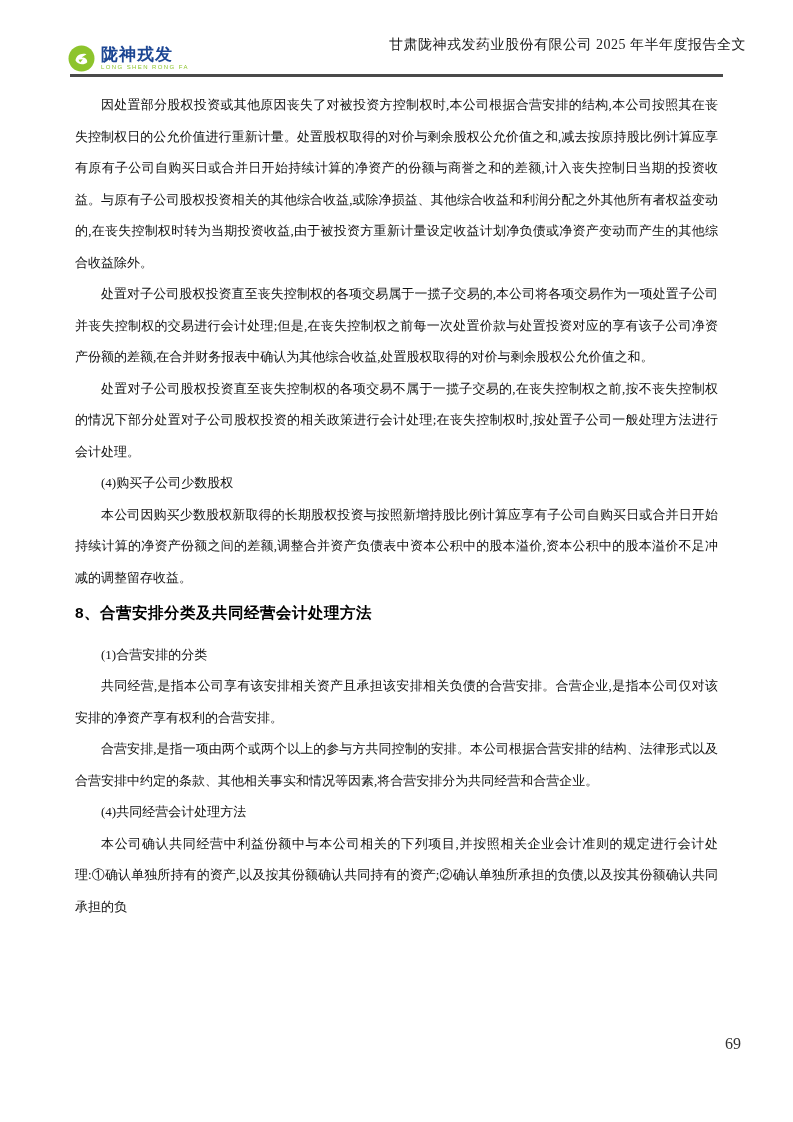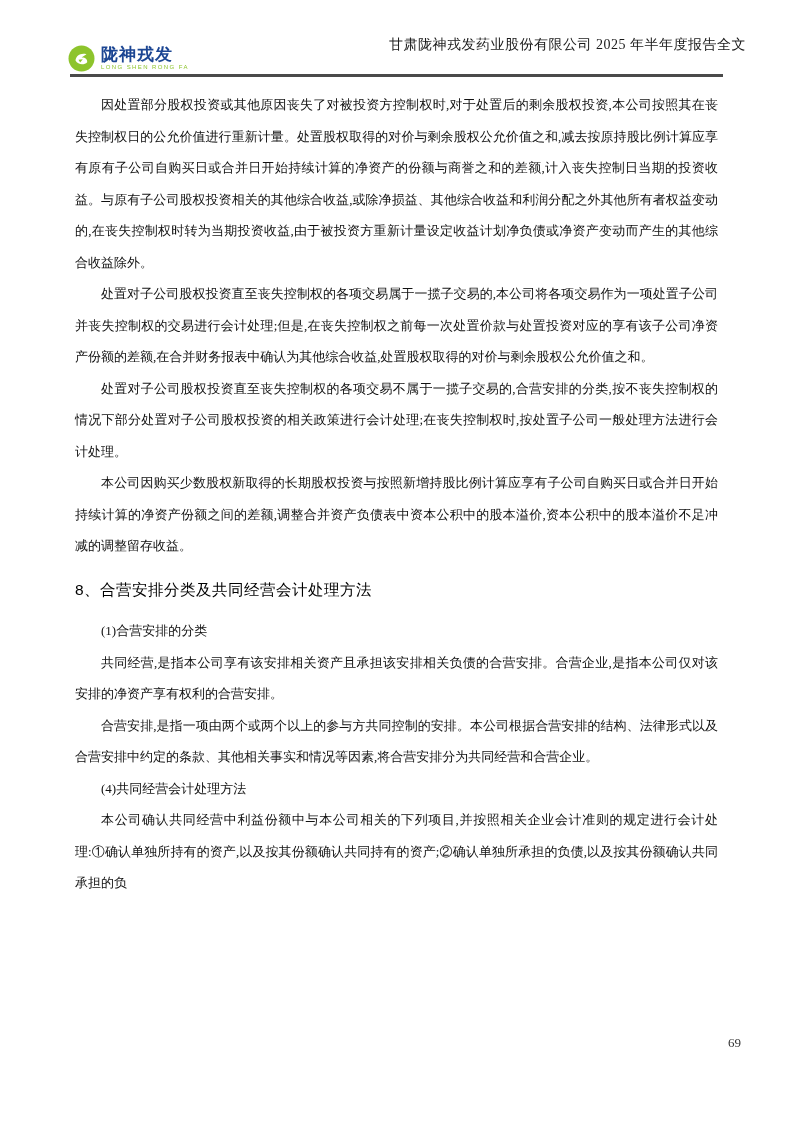--- a/index.html
+++ b/index.html
@@ -71,36 +71,36 @@
     font-size: 13px;
     line-height: 31.5px;
     text-align: justify;
     color: var(--text_black, #111111);
   }
   .doc-body p.para {
     margin: 0;
     text-indent: 2em;
   }
   .doc-body h2.heading {
-    margin: 12px 0 10px 0;
+    margin: 4px 0 10px 0;
     font-family: "Liberation Sans", "DejaVu Sans", sans-serif;
-    font-weight: normal;
+    font-weight: bold;
     font-size: 15.5px;
     line-height: 31.5px;
     text-indent: 0;
     letter-spacing: 0.5px;
     color: #000000;
   }
 
   
   .page-footer {
     position: absolute;
     top: 1035px;
     right: 76px;
-    font-size: 13px;
+    font-size: 16px;
     color: #333333;
   }
 </style>
 </head>
 <body>
 
 <div class="page">
 
   <div class="header-logo">
     <svg class="logo-badge" viewBox="0 0 27 27" aria-hidden="true">
@@ -112,23 +112,24 @@
       <span class="logo-cn">陇神戎发</span>
       <span class="logo-en">LONG SHEN RONG FA</span>
     </div>
   </div>
 
   <div class="header-title">甘肃陇神戎发药业股份有限公司 2025 年半年度报告全文</div>
 
   <div class="header-rule"></div>
 
   <main class="doc-body">
-      <p class="para">因处置部分股权投资或其他原因丧失了对被投资方控制权时,对于处置后的剩余股权投资,本公司按照其在丧失控制权日的公允价值进行重新计量。处置股权取得的对价与剩余股权公允价值之和,减去按原持股比例计算应享有原有子公司自购买日或合并日开始持续计算的净资产的份额与商誉之和的差额,计入丧失控制日当期的投资收益。与原有子公司股权投资相关的其他综合收益,或除净损益、其他综合收益和利润分配之外其他所有者权益变动的,在丧失控制权时转为当期投资收益,由于被投资方重新计量设定收益计划净负债或净资产变动而产生的其他综合收益除外。</p>
+      <p class="para">因处置部分股权投资或其他原因丧失了对被投资方控制权时,本公司根据合营安排的结构,本公司按照其在丧失控制权日的公允价值进行重新计量。处置股权取得的对价与剩余股权公允价值之和,减去按原持股比例计算应享有原有子公司自购买日或合并日开始持续计算的净资产的份额与商誉之和的差额,计入丧失控制日当期的投资收益。与原有子公司股权投资相关的其他综合收益,或除净损益、其他综合收益和利润分配之外其他所有者权益变动的,在丧失控制权时转为当期投资收益,由于被投资方重新计量设定收益计划净负债或净资产变动而产生的其他综合收益除外。</p>
       <p class="para">处置对子公司股权投资直至丧失控制权的各项交易属于一揽子交易的,本公司将各项交易作为一项处置子公司并丧失控制权的交易进行会计处理;但是,在丧失控制权之前每一次处置价款与处置投资对应的享有该子公司净资产份额的差额,在合并财务报表中确认为其他综合收益,处置股权取得的对价与剩余股权公允价值之和。</p>
-      <p class="para">处置对子公司股权投资直至丧失控制权的各项交易不属于一揽子交易的,合营安排的分类,按不丧失控制权的情况下部分处置对子公司股权投资的相关政策进行会计处理;在丧失控制权时,按处置子公司一般处理方法进行会计处理。</p>
+      <p class="para">处置对子公司股权投资直至丧失控制权的各项交易不属于一揽子交易的,在丧失控制权之前,按不丧失控制权的情况下部分处置对子公司股权投资的相关政策进行会计处理;在丧失控制权时,按处置子公司一般处理方法进行会计处理。</p>
+      <p class="para">(4)购买子公司少数股权</p>
       <p class="para">本公司因购买少数股权新取得的长期股权投资与按照新增持股比例计算应享有子公司自购买日或合并日开始持续计算的净资产份额之间的差额,调整合并资产负债表中资本公积中的股本溢价,资本公积中的股本溢价不足冲减的调整留存收益。</p>
       <h2 class="heading">8、合营安排分类及共同经营会计处理方法</h2>
       <p class="para">(1)合营安排的分类</p>
       <p class="para">共同经营,是指本公司享有该安排相关资产且承担该安排相关负债的合营安排。合营企业,是指本公司仅对该安排的净资产享有权利的合营安排。</p>
       <p class="para">合营安排,是指一项由两个或两个以上的参与方共同控制的安排。本公司根据合营安排的结构、法律形式以及合营安排中约定的条款、其他相关事实和情况等因素,将合营安排分为共同经营和合营企业。</p>
       <p class="para">(4)共同经营会计处理方法</p>
       <p class="para">本公司确认共同经营中利益份额中与本公司相关的下列项目,并按照相关企业会计准则的规定进行会计处理:①确认单独所持有的资产,以及按其份额确认共同持有的资产;②确认单独所承担的负债,以及按其份额确认共同承担的负</p>
     </main>
 
   <div class="page-footer">69</div>

